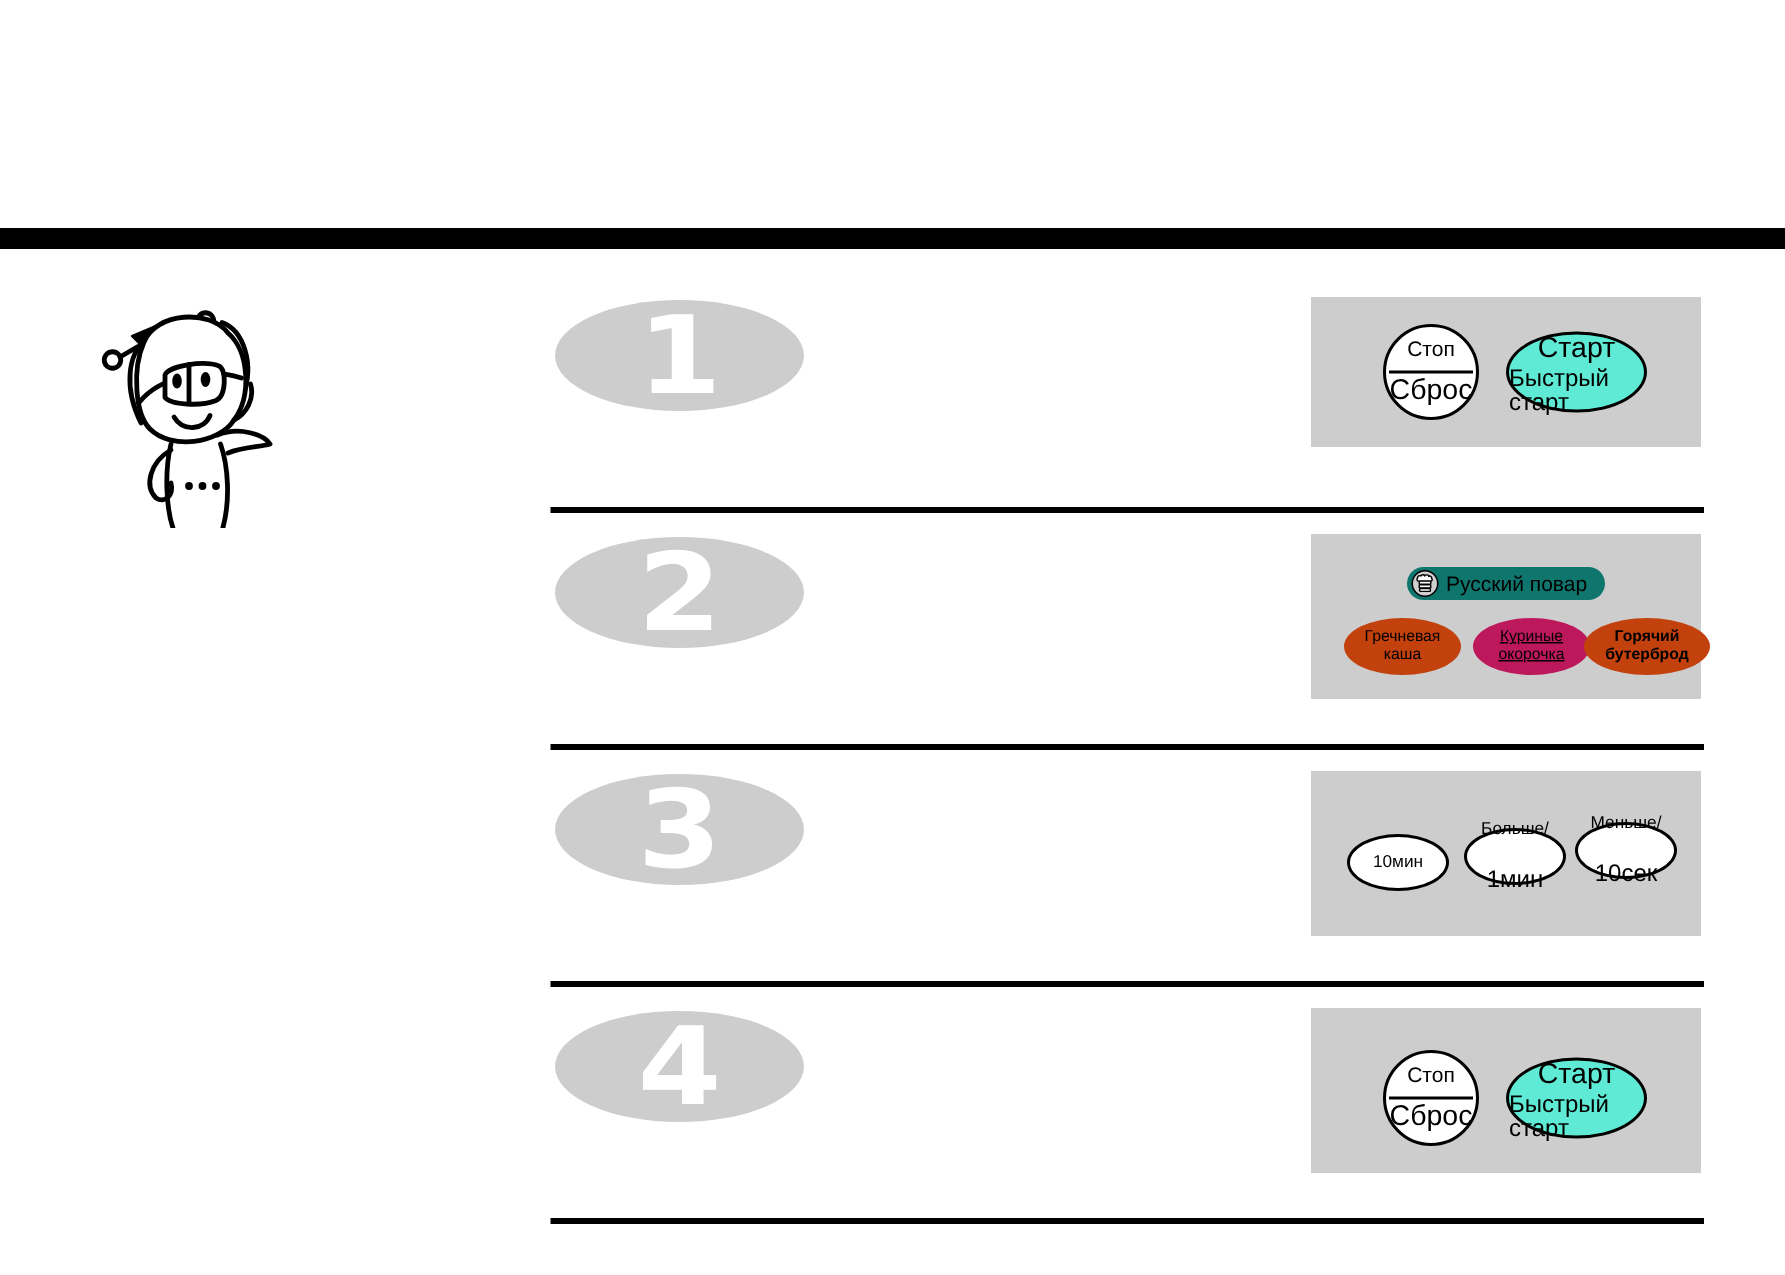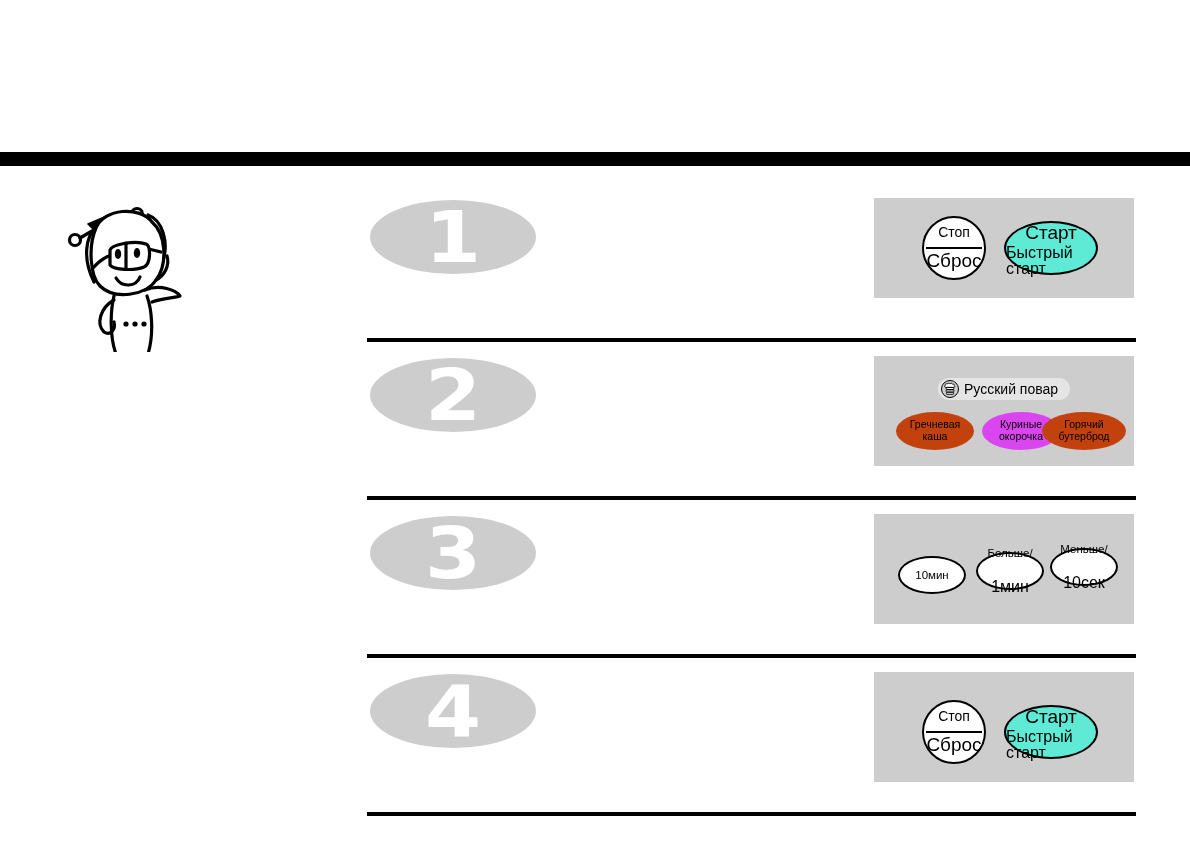--- a/index.html
+++ b/index.html
@@ -178,21 +178,21 @@
     text-align: center;
   }
   .btn-oval .l1 { font-size: 11.5px; color: #000; line-height: 1.05; }
   .btn-oval .l2 { font-size: 16px; color: #000; line-height: 1.05; margin-top: 20px; }
 
   
   .chef-bar {
     position: absolute;
     height: 22px;
     border-radius: 11px;
-    background: #e5e5e5;
+    background: #0f766e;
     display: flex;
     align-items: center;
     padding-left: 3px;
     padding-right: 12px;
     box-sizing: border-box;
   }
   .chef-icon {
     width: 18px; height: 18px;
     flex: 0 0 18px;
     border-radius: 50%;
@@ -222,21 +222,21 @@
     text-align: center;
     box-sizing: border-box;
   }
   .menu-oval .l1, .menu-oval .l2 {
     font-size: 10.5px;
     color: #000;
     line-height: 1.1;
     white-space: nowrap;
   }
   .menu-oval.dim { background: #c2410c; }
-  .menu-oval.sel { background: #d946ef; }
+  .menu-oval.sel { background: #be185d; text-decoration: underline; }
 </style>
 </head>
 <body>
 
 <div id="header-area"></div>
 <div id="header-rule"></div>
 
 <div id="mascot">
   <svg viewBox="0 0 150 180" width="150" height="180">
     <g fill="none" stroke="#000" stroke-width="3.2" stroke-linecap="round" stroke-linejoin="round">
@@ -326,21 +326,21 @@
       </div>
 
       <div class="menu-oval dim" style="left:22px; top:56px;">
         <span class="l1">Гречневая</span>
         <span class="l2">каша</span>
       </div>
       <div class="menu-oval sel" style="left:108px; top:56px;">
         <span class="l1">Куриные</span>
         <span class="l2">окорочка</span>
       </div>
-      <div class="menu-oval dim" style="left:168px; top:56px; width:84px;">
+      <div class="menu-oval dim" style="left:182px; top:56px; width:84px;font-weight:bold;">
         <span class="l1">Горячий</span>
         <span class="l2">бутерброд</span>
       </div>
     </div>
 
     <div class="step-sep"></div>
   </div>
 
   <div class="step-row r2">
     <div class="numeral-badge">

